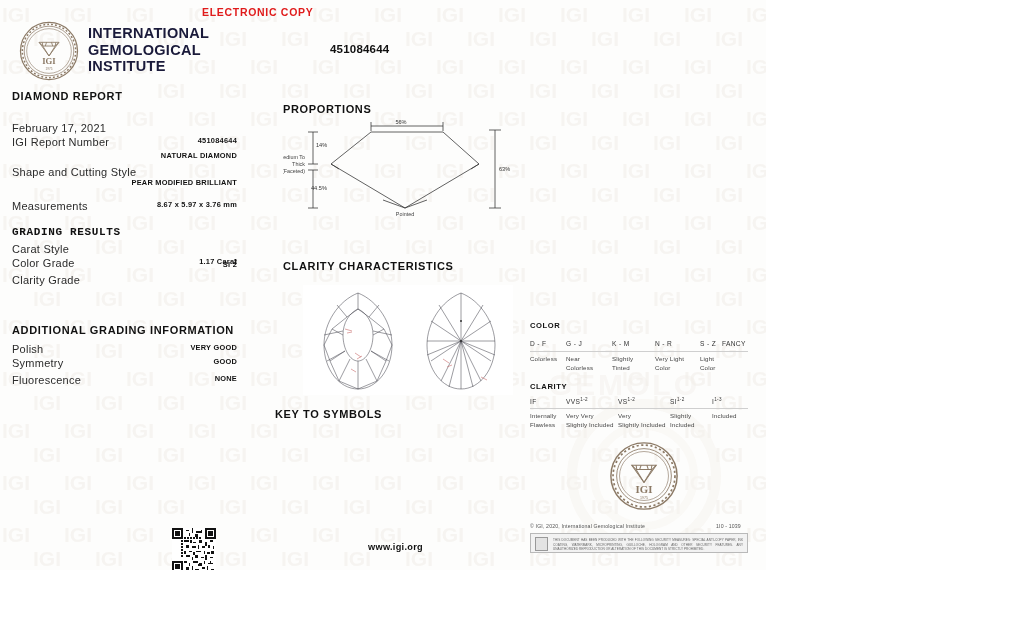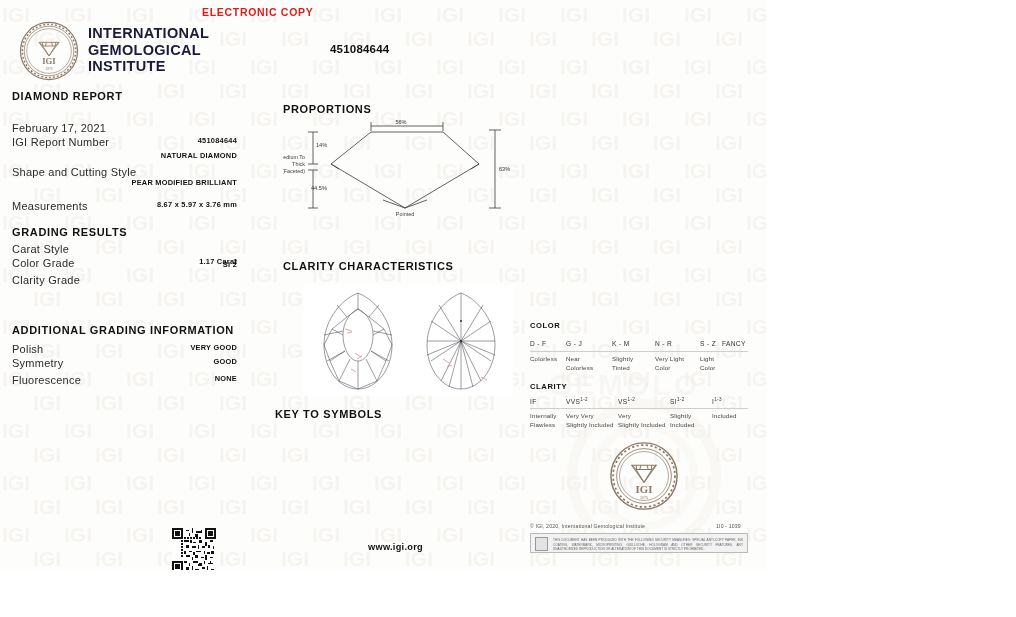--- a/index.html
+++ b/index.html
@@ -72,21 +72,21 @@
   #footer-seal { left: 608px; top: 440px; width: 72px; height: 72px; }
 
   
   .sec-title {
     font-size: 11px;
     font-weight: bold;
     color: #111;
     letter-spacing: 0.65px;
   }
   #diamond-report-title { left: 12px; top: 90px; }
-  #grading-results-title { left: 12px; top: 226px; }
+  #grading-results-title { left: 12px; top: 226px; font-family: Liberation Mono, monospace; }
   #additional-title { left: 12px; top: 324px; }
 
   .row-label {
     position: absolute;
     left: 12px;
     font-size: 11px;
     color: #2b2b2b;
     letter-spacing: 0.25px;
   }
   .row-value {

